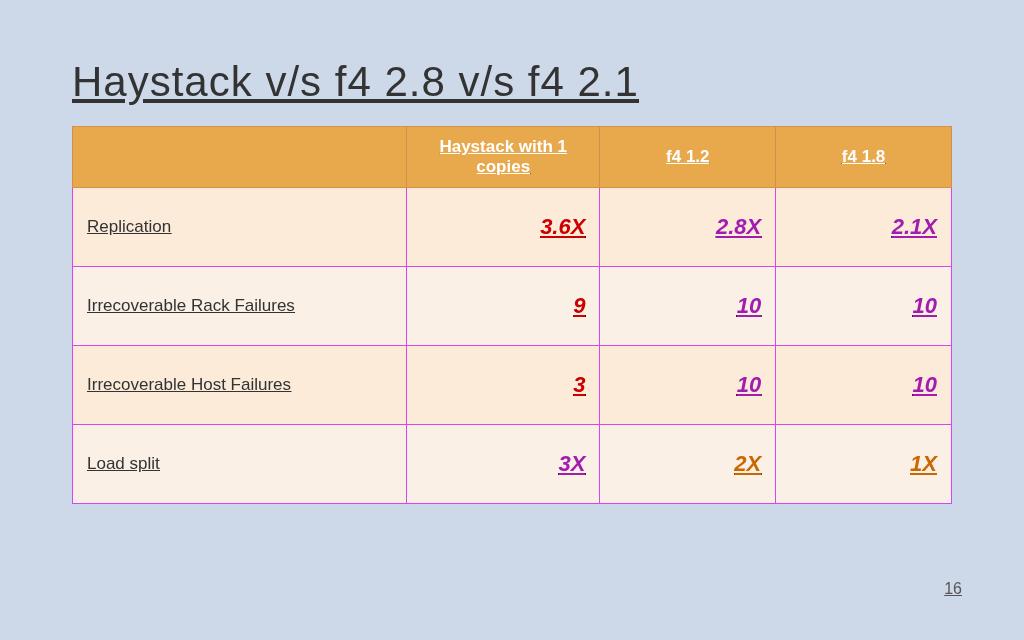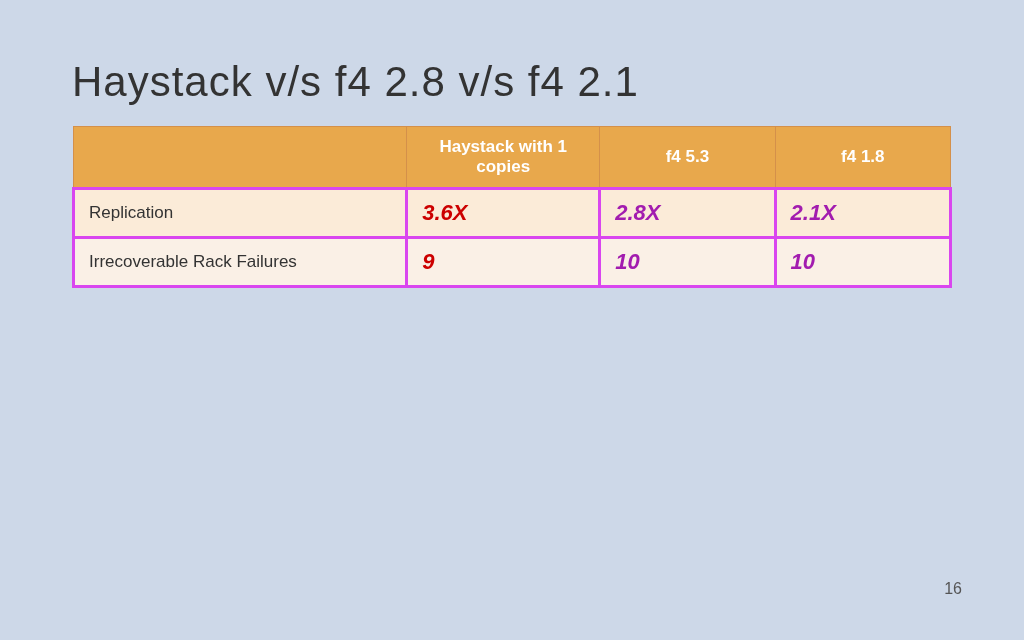--- a/index.html
+++ b/index.html
@@ -1,15 +1,15 @@
 <!DOCTYPE html>
 <html><head>
   <meta charset="utf-8">
   <style>
-    * { box-sizing: border-box; margin: 0; padding: 0; }
+    * { box-sizing: border-box; margin: 0; padding: 0; text-decoration: underline; }
 
     body {
       width: 1024px;
       height: 640px;
       background-color: #cdd8e8;
       font-family: Arial, sans-serif;
       display: flex;
       align-items: center;
       justify-content: center;
       position: relative;
@@ -63,34 +63,34 @@
 
     tbody tr:nth-child(odd) {
       background-color: #fbebd8;
     }
 
     tbody tr:nth-child(even) {
       background-color: #faf0e6;
     }
 
     tbody tr td {
-      padding: 10px 14px;
-      border: 3px solid #d946ef;
+      padding: 26px 14px;
+      border: 1px solid #d946ef;
       font-size: 17px;
       color: #333;
     }
 
     tbody tr td.cell-label {
       font-size: 17px;
       color: #333;
       background-color: transparent;
     }
 
     tbody tr td.cell-value {
-      text-align: left;
+      text-align: right;
       font-weight: bold;
       font-size: 22px;
       font-style: italic;
     }
 
     .red { color: #cc0000; }
     .green { color: #a21caf; }
     .orange { color: #cc6600; }
 
     .page-number {
@@ -111,34 +111,46 @@
     <colgroup>
       <col class="col-label">
       <col class="col-haystack">
       <col class="col-f428">
       <col class="col-f421">
     </colgroup>
     <thead>
       <tr>
         <th class="th-empty"></th>
         <th>Haystack with 1 copies</th>
-        <th>f4 5.3</th>
+        <th>f4 1.2</th>
         <th>f4 1.8</th>
       </tr>
     </thead>
     <tbody id="table-body">
     <tr>
           <td class="cell-label">Replication</td>
           <td class="cell-value red">3.6X</td>
           <td class="cell-value green">2.8X</td>
           <td class="cell-value green">2.1X</td>
         </tr>
         <tr>
           <td class="cell-label">Irrecoverable Rack Failures</td>
           <td class="cell-value red">9</td>
           <td class="cell-value green">10</td>
           <td class="cell-value green">10</td>
         </tr>
+        <tr>
+          <td class="cell-label">Irrecoverable Host Failures</td>
+          <td class="cell-value red">3</td>
+          <td class="cell-value green">10</td>
+          <td class="cell-value green">10</td>
+        </tr>
+        <tr>
+          <td class="cell-label">Load split</td>
+          <td class="cell-value green">3X</td>
+          <td class="cell-value orange">2X</td>
+          <td class="cell-value orange">1X</td>
+        </tr>
       </tbody>
   </table>
 
   <div class="page-number">16</div>
 </div>
 
 </body></html>

